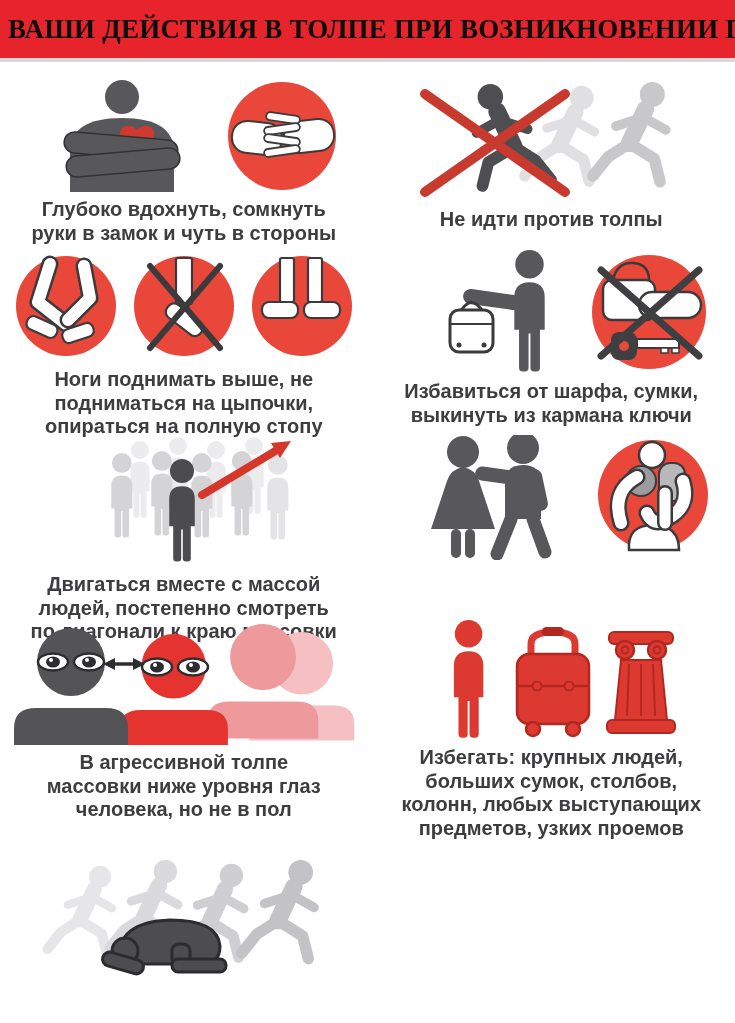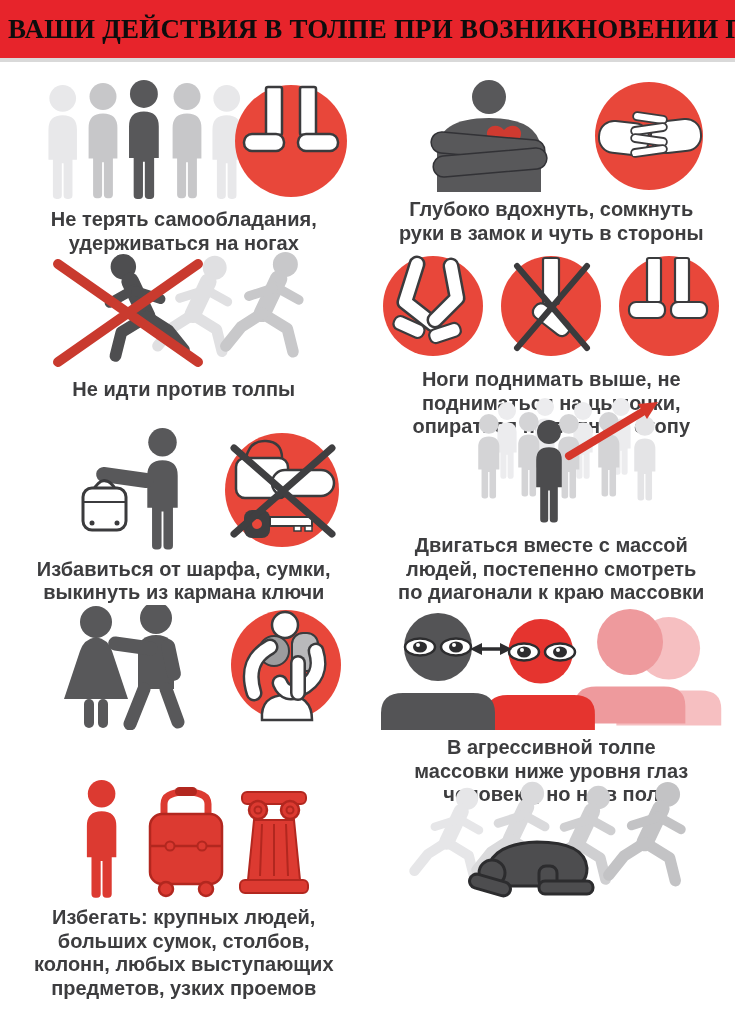--- a/index.html
+++ b/index.html
@@ -17,21 +17,21 @@
     font-weight:bold;font-size:27px;line-height:1;color:#0d0d0d;
     letter-spacing:.2px;white-space:nowrap;
   }
   .grid{
     display:grid;grid-template-columns:1fr 1fr;padding-top:18px;
   }
   .cell{
     display:flex;flex-direction:column;align-items:center;
     justify-content:flex-start;box-sizing:border-box;overflow:visible;
   }
-  .r1{height:170px;} .r2{height:170px;} .r3{height:185px;justify-content:flex-end;} .r4{height:175px;} .r5{height:238px;}
+  .r1{height:170px;} .r2{height:170px;} .r3{height:185px;} .r4{height:175px;} .r5{height:238px;}
   .art{flex:0 0 auto;display:flex;align-items:flex-end;justify-content:center;}
   .caption{
     margin:6px 0 0;max-width:362px;padding:0 2px;
     font-size:20px;font-weight:bold;color:#3d3d3f;
     text-align:center;line-height:1.18;white-space:pre-line;
   }
   svg{display:block;}
 </style>
 </head>
 <body>
@@ -63,40 +63,20 @@
 </svg>
 
 <div class="poster">
 
   <header class="banner">
     <h1>ВАШИ ДЕЙСТВИЯ В ТОЛПЕ ПРИ ВОЗНИКНОВЕНИИ ПАНИКИ</h1>
   </header>
 
   <main class="grid">
 
-    <section class="cell r1">
-      <div class="art">
-        <svg width="360" height="122" viewBox="0 0 360 122">
-          <use href="#p-stand" transform="translate(32,5) scale(0.89)" fill="#e8e8ea"></use>
-          <use href="#p-stand" transform="translate(196,5) scale(0.89)" fill="#e8e8ea"></use>
-          <use href="#p-stand" transform="translate(72,3) scale(0.9)" fill="#c7c7c9"></use>
-          <use href="#p-stand" transform="translate(156,3) scale(0.9)" fill="#c7c7c9"></use>
-          <use href="#p-stand" transform="translate(112,0) scale(0.93)" fill="#58585a"></use>
-          <g>
-            <circle cx="287" cy="61" r="56" fill="#e8473a"></circle>
-            <rect x="262" y="7" width="16" height="48" rx="2" fill="#fff" stroke="#3b3b3d" stroke-width="2.5"></rect>
-            <rect x="296" y="7" width="16" height="48" rx="2" fill="#fff" stroke="#3b3b3d" stroke-width="2.5"></rect>
-            <rect x="240" y="54" width="40" height="17" rx="8" fill="#fff" stroke="#3b3b3d" stroke-width="2.5"></rect>
-            <rect x="294" y="54" width="40" height="17" rx="8" fill="#fff" stroke="#3b3b3d" stroke-width="2.5"></rect>
-          </g>
-        </svg>
-      </div>
-      <p class="caption">Не терять самообладания,
-удерживаться на ногах</p>
-    </section>
 
     <section class="cell r2">
       <div class="art">
         <svg width="360" height="112" viewBox="0 0 360 112">
           <g>
             <circle cx="118" cy="17" r="17" fill="#58585a"></circle>
             <path d="M66,112 L66,72 Q66,38 118,38 Q170,38 170,72 L170,112 Z" fill="#58585a"></path>
             <path d="M133,50 c-8,-9 -21,-2 -16,8 c3,6 9,10 16,15 c7,-5 13,-9 16,-15 c5,-10 -8,-17 -16,-8 z" fill="#cf3a30"></path>
             <rect x="60" y="56" width="114" height="21" rx="10.5" transform="rotate(5 117 66)" fill="#58585a" stroke="#323236" stroke-width="1.5"></rect>
             <rect x="62" y="72" width="114" height="21" rx="10.5" transform="rotate(-5 119 82)" fill="#58585a" stroke="#323236" stroke-width="1.5"></rect>

